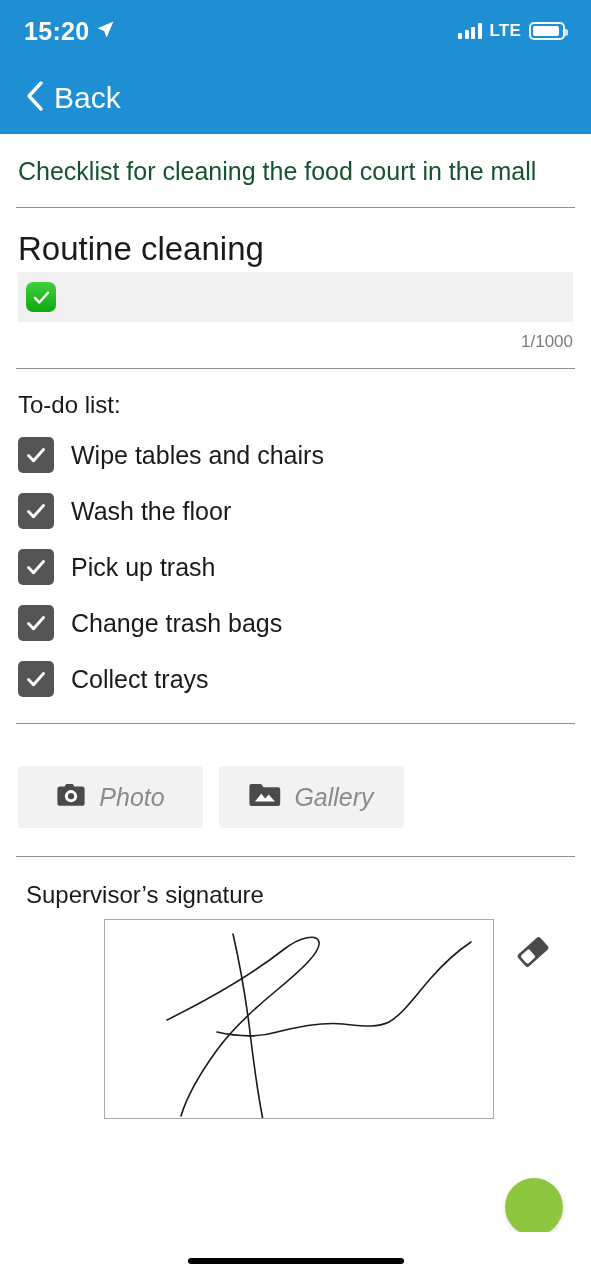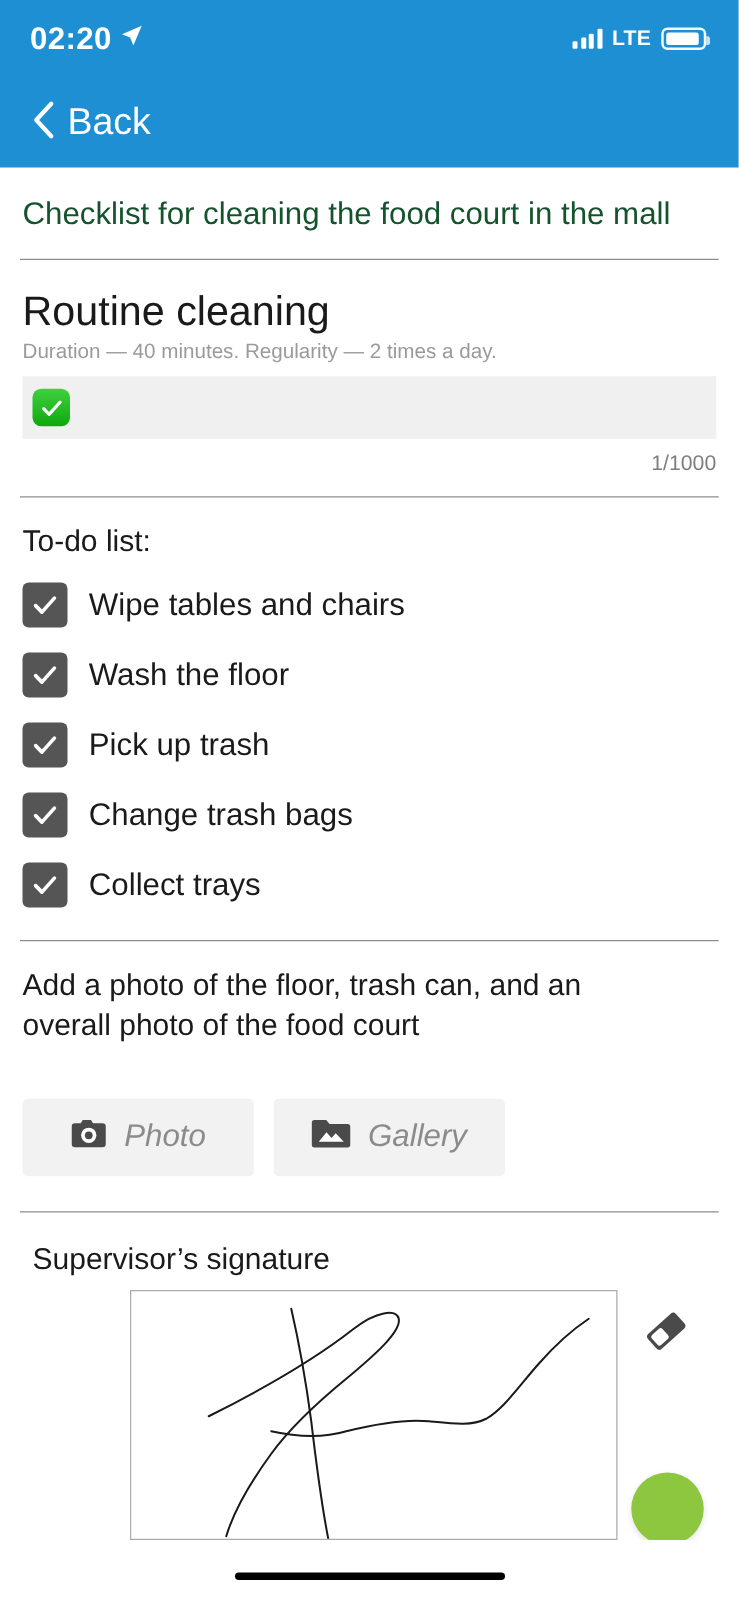--- a/index.html
+++ b/index.html
@@ -287,21 +287,21 @@
 </style>
 </head>
 <body>
 
 <div class="phone">
 
   <div class="header">
 
     <div class="statusbar">
       <div class="status-left">
-        <span class="clock">02:20</span>
+        <span class="clock">15:20</span>
         <span class="loc-arrow">
           <svg width="19" height="19" viewBox="0 0 24 24">
               <path d="M22 2L2 10.5l8.2 3.3L13.5 22z" fill="#ffffff"></path>
             </svg>
         </span>
       </div>
       <div class="status-right">
         <span class="signal">
           <i></i>
             <i></i>
@@ -327,21 +327,20 @@
     </div>
   </div>
 
   <div class="content">
 
     <div class="doc-title">Checklist for cleaning the food court in the mall</div>
     <div class="hr"></div>
 
     <div class="section">
       <div class="task-name">Routine cleaning</div>
-      <div class="task-meta">Duration — 40 minutes. Regularity — 2 times a day.</div>
 
       <div class="textfield">
         <span class="emoji-check">
           <svg width="21" height="21" viewBox="0 0 24 24">
               <path d="M4.5 12.5l5 5.2L19.5 6.5" stroke="#ffffff" stroke-width="2.8" fill="none" stroke-linecap="round" stroke-linejoin="round"></path>
             </svg>
         </span>
       </div>
 
       <div class="counter">1/1000</div>
@@ -393,21 +392,20 @@
               <path d="M4.5 12.5l5 5.2L19.5 6.5" stroke="#ffffff" stroke-width="2.9" fill="none" stroke-linecap="round" stroke-linejoin="round"></path>
             </svg>
         </span>
         <span class="todo-label">Collect trays</span>
       </div>
       <div style="height:16px"></div>
     </div>
     <div class="hr"></div>
 
     <div class="section">
-      <div class="photo-prompt">Add a photo of the floor, trash can, and an overall photo of the food court</div>
 
       <div class="photo-buttons">
         <div class="pbtn">
           <span>
             <svg width="30" height="26" viewBox="0 0 30 26">
               <path d="M10.2 2h6.6l1.6 2.6H26a2.6 2.6 0 0 1 2.6 2.6v14a2.6 2.6 0 0 1-2.6 2.6H4A2.6 2.6 0 0 1 1.4 21.2v-14A2.6 2.6 0 0 1 4 4.6h4.6z" fill="#4a4a4a"></path>
               <circle cx="15" cy="14.2" r="6.1" fill="#ffffff"></circle>
               <circle cx="15" cy="14.2" r="3.1" fill="#4a4a4a"></circle>
             </svg>
           </span>

